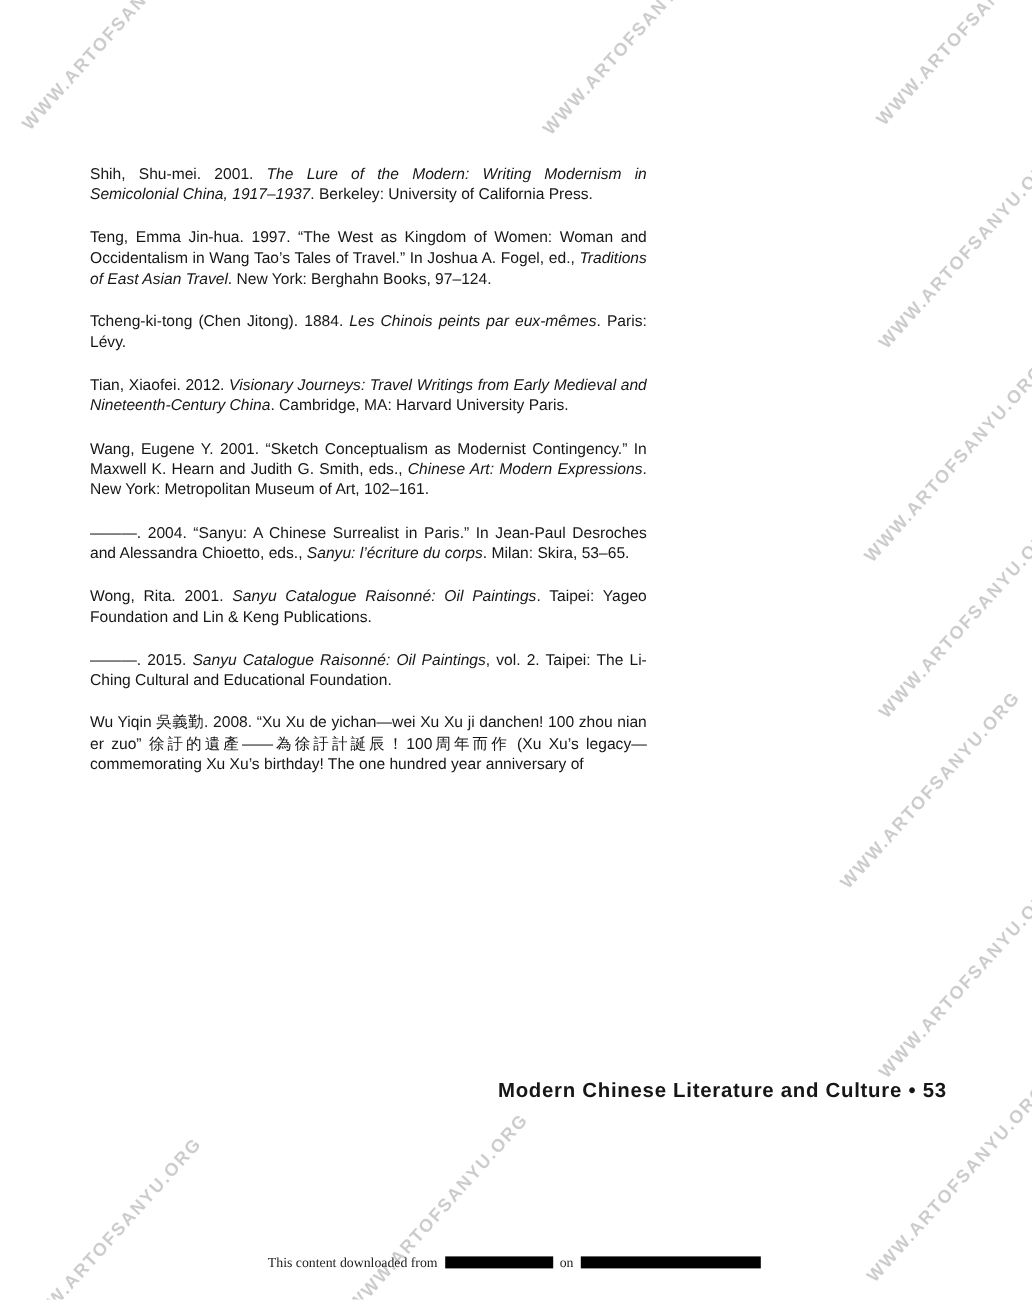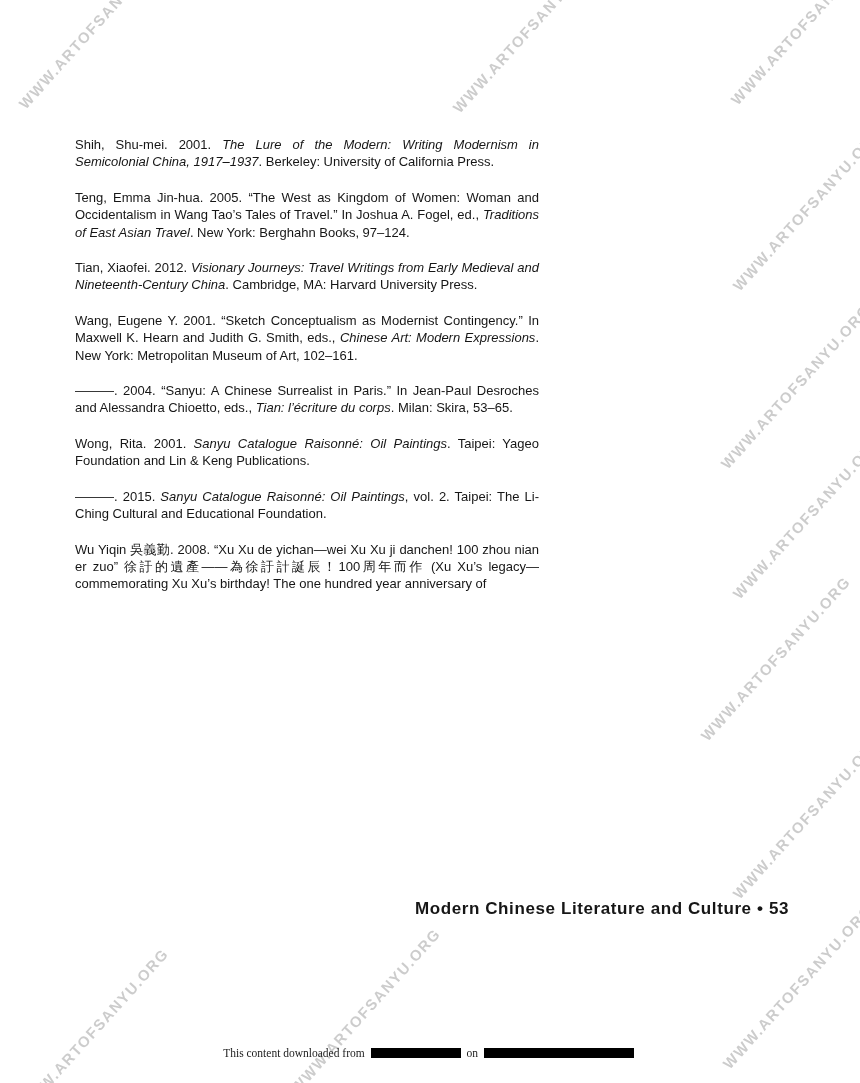--- a/index.html
+++ b/index.html
@@ -85,24 +85,25 @@
   <div class="watermark" style="left:688px; top:378px;">WWW.ARTOFSANYU.ORG</div>
   <div class="watermark" style="left:700px; top:508px;">WWW.ARTOFSANYU.ORG</div>
   <div class="watermark" style="left:668px; top:650px;">WWW.ARTOFSANYU.ORG</div>
   <div class="watermark" style="left:700px; top:808px;">WWW.ARTOFSANYU.ORG</div>
   <div class="watermark" style="left:258px; top:1002px;">WWW.ARTOFSANYU.ORG</div>
   <div class="watermark" style="left:690px; top:978px;">WWW.ARTOFSANYU.ORG</div>
   <div class="watermark" style="left:-14px; top:1022px;">WWW.ARTOFSANYU.ORG</div>
 
   <div class="biblio">
       <p class="entry"><span>Shih, Shu-mei. 2001. </span><span class="italic">The Lure of the Modern: Writing Modernism in Semicolonial China, 1917–1937</span><span>. Berkeley: University of California Press.</span></p>
-      <p class="entry"><span>Teng, Emma Jin-hua. 2005. “The West as Kingdom of Women: Woman and Occidentalism in Wang Tao’s Tales of Travel.” In Joshua A. Fogel, ed., </span><span class="italic">Traditions of East Asian Travel</span><span>. New York: Berghahn Books, 97–124.</span></p>
-      <p class="entry"><span>Tian, Xiaofei. 2012. </span><span class="italic">Visionary Journeys: Travel Writings from Early Medieval and Nineteenth-Century China</span><span>. Cambridge, MA: Harvard University Press.</span></p>
+      <p class="entry"><span>Teng, Emma Jin-hua. 1997. “The West as Kingdom of Women: Woman and Occidentalism in Wang Tao’s Tales of Travel.” In Joshua A. Fogel, ed., </span><span class="italic">Traditions of East Asian Travel</span><span>. New York: Berghahn Books, 97–124.</span></p>
+      <p class="entry"><span>Tcheng-ki-tong (Chen Jitong). 1884. </span><span class="italic">Les Chinois peints par eux-mêmes</span><span>. Paris: Lévy.</span></p>
+      <p class="entry"><span>Tian, Xiaofei. 2012. </span><span class="italic">Visionary Journeys: Travel Writings from Early Medieval and Nineteenth-Century China</span><span>. Cambridge, MA: Harvard University Paris.</span></p>
       <p class="entry"><span>Wang, Eugene Y. 2001. “Sketch Conceptualism as Modernist Contingency.” In Maxwell K. Hearn and Judith G. Smith, eds., </span><span class="italic">Chinese Art: Modern Expressions</span><span>. New York: Metropolitan Museum of Art, 102–161.</span></p>
-      <p class="entry"><span>———. 2004. “Sanyu: A Chinese Surrealist in Paris.” In Jean-Paul Desroches and Alessandra Chioetto, eds., </span><span class="italic">Tian: l’écriture du corps</span><span>. Milan: Skira, 53–65.</span></p>
+      <p class="entry"><span>———. 2004. “Sanyu: A Chinese Surrealist in Paris.” In Jean-Paul Desroches and Alessandra Chioetto, eds., </span><span class="italic">Sanyu: l’écriture du corps</span><span>. Milan: Skira, 53–65.</span></p>
       <p class="entry"><span>Wong, Rita. 2001. </span><span class="italic">Sanyu Catalogue Raisonné: Oil Paintings</span><span>. Taipei: Yageo Foundation and Lin &amp; Keng Publications.</span></p>
       <p class="entry"><span>———. 2015. </span><span class="italic">Sanyu Catalogue Raisonné: Oil Paintings</span><span>, vol. 2. Taipei: The Li-Ching Cultural and Educational Foundation.</span></p>
       <p class="entry"><span>Wu Yiqin 吳義勤. 2008. “Xu Xu de yichan—wei Xu Xu ji danchen! 100 zhou nian er zuo” 徐訏的遺產——為徐訏計誕辰！100周年而作 (Xu Xu’s legacy—commemorating Xu Xu’s birthday! The one hundred year anniversary of</span></p>
     </div>
 
   <div class="running-footer">Modern Chinese Literature and Culture • 53</div>
 
   <div class="jstor-line l1">
     <span>This content downloaded from</span>
     <span class="redact ip"></span>

